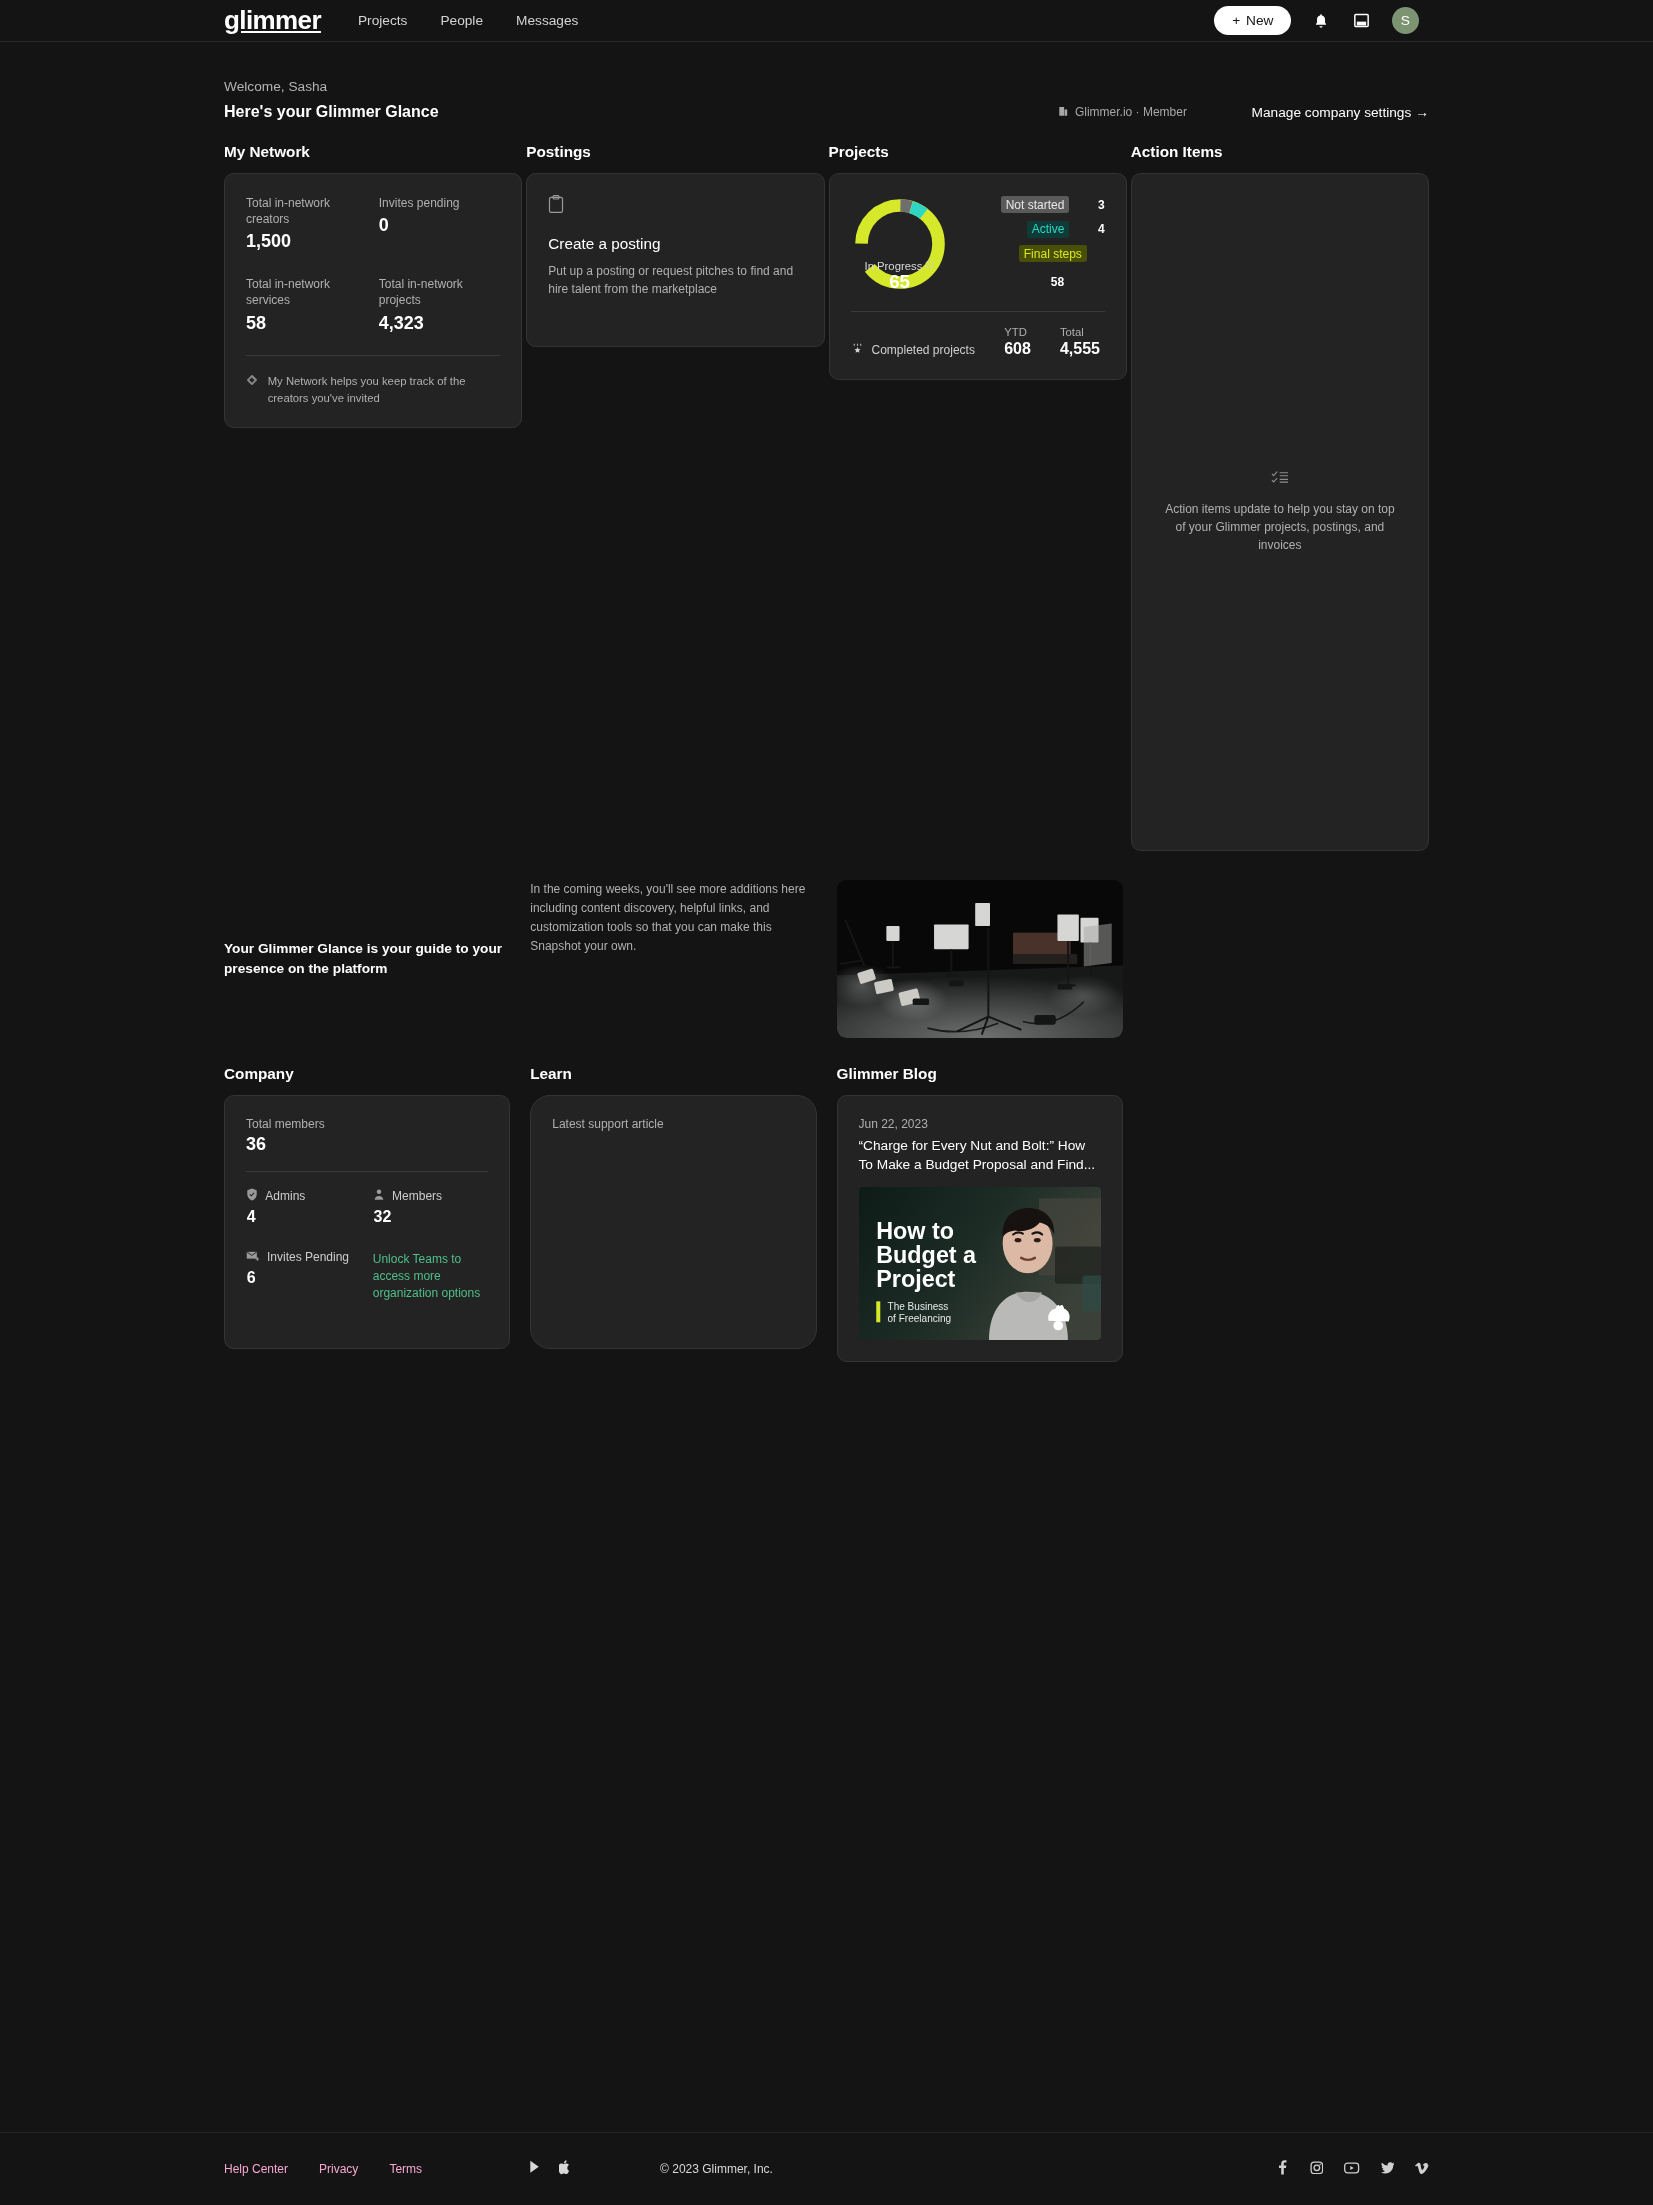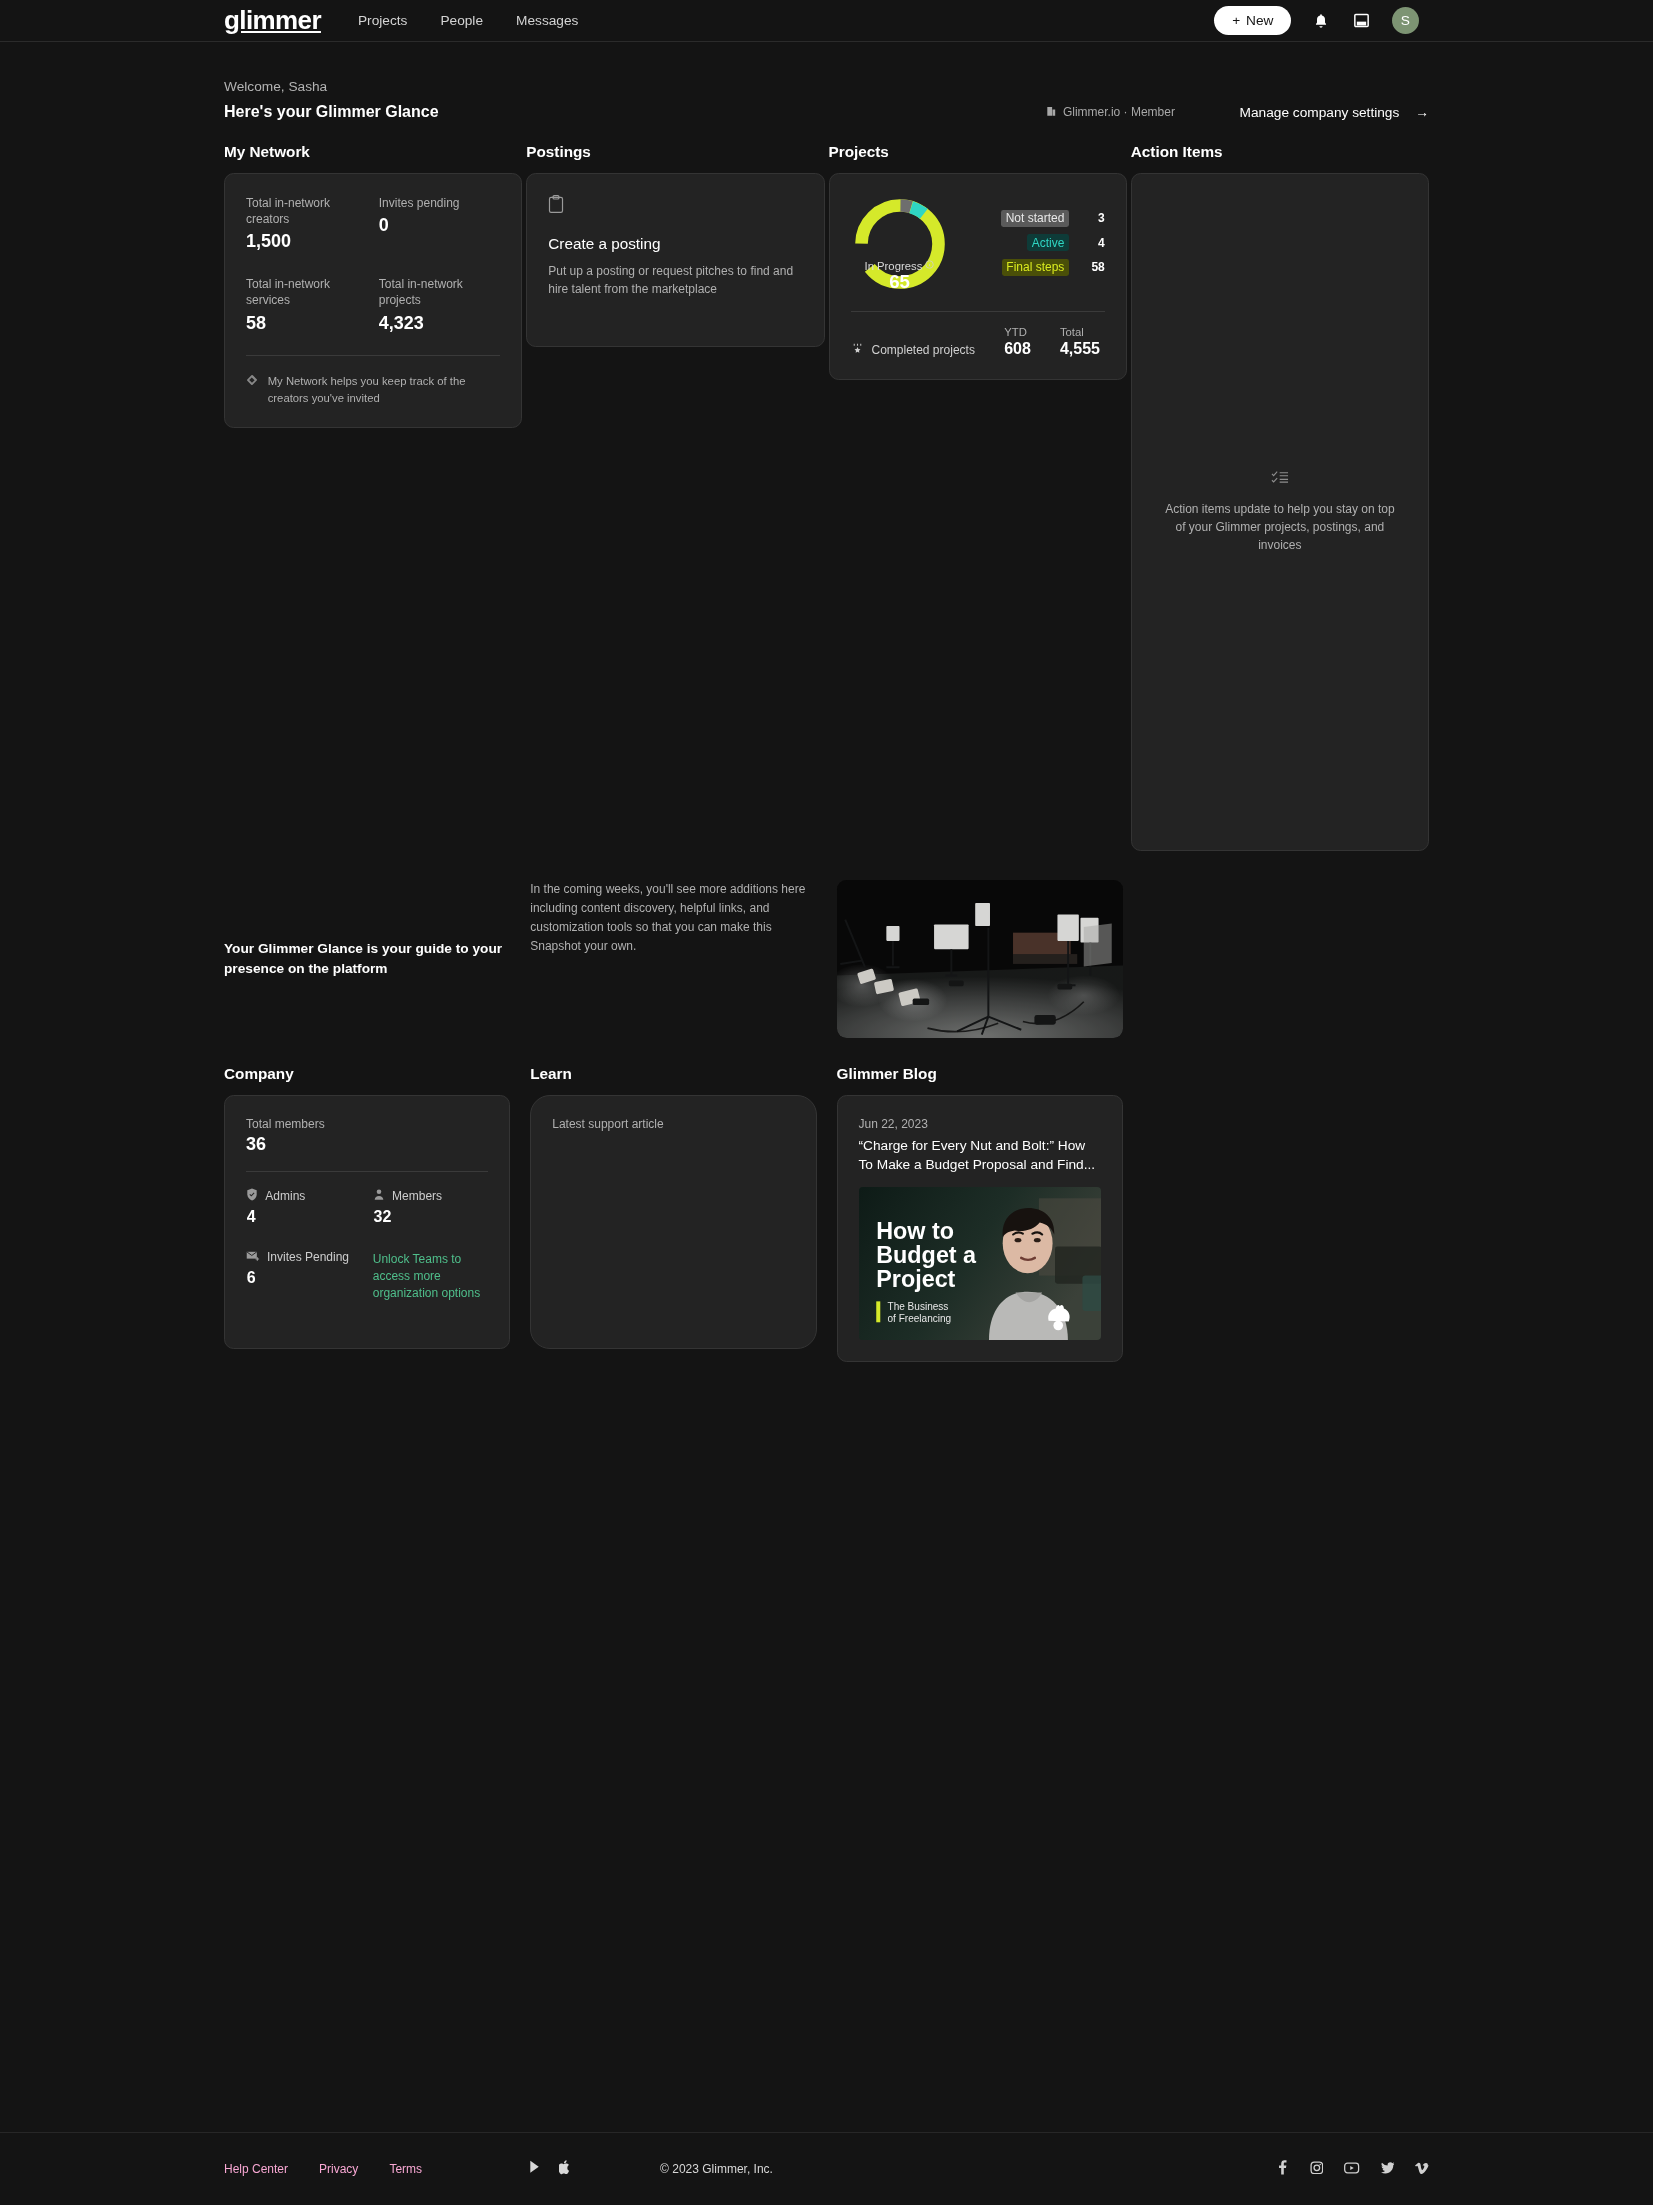--- a/index.html
+++ b/index.html
@@ -87,21 +87,21 @@
     margin-left: auto;
     display: flex; align-items: center; gap: 22.6px;
     padding-bottom: 3.2px;
   }
   .org-chip {
     display: flex; align-items: center; gap: 6.5px;
     font-size: 12px; color: #a8a8a8;
   }
   .manage-link {
     font-size: 13.7px; color: #ffffff; text-decoration: none;
-    display: flex; align-items: center; gap: 16px;
+    display: flex; align-items: center; gap: 4px;
     font-weight: 400;
     padding-left: 42px;
   }
 
   
   .grid {
     display: grid;
     grid-template-columns: repeat(4, 1fr);
     column-gap: 4px;
   }
@@ -146,21 +146,21 @@
   .donut-label {
     font-size: 11.3px; color: #d9d9d9;
     display: flex; align-items: center; gap: 3.2px; white-space: nowrap;
   }
   .donut-value { font-size: 18.6px; font-weight: 700; color: #ffffff; line-height: 1.1; margin-top: 0.8px; }
   .legend { margin-left: auto; }
   .legend-row {
     display: flex; align-items: center; justify-content: flex-end;
     gap: 13px; margin-bottom: 7.3px;
   }
-  .legend-row:last-child { margin-bottom: 2px; }
+  .legend-row:last-child { margin-bottom: 2px; flex-direction: column; }
   .legend-chip {
     font-size: 12px; padding: 1.6px 4.8px; border-radius: 2.4px; white-space: nowrap;
   }
   .legend-num { font-size: 12px; font-weight: 700; color: #ffffff; min-width: 22.6px; text-align: right; }
   .proj-bottom { display: flex; align-items: flex-end; gap: 0; }
   .completed-row { display: flex; align-items: center; gap: 8px; }
   .completed-label { font-size: 12px; color: #d0d0d0; white-space: nowrap; }
   .ytd-block { margin-left: auto; display: flex; gap: 29px; padding-right: 4.8px; }
   .mini-label { font-size: 11.3px; color: #b0b0b0; }
   .mini-value { font-size: 16px; font-weight: 700; color: #ffffff; margin-top: 2.4px; }

